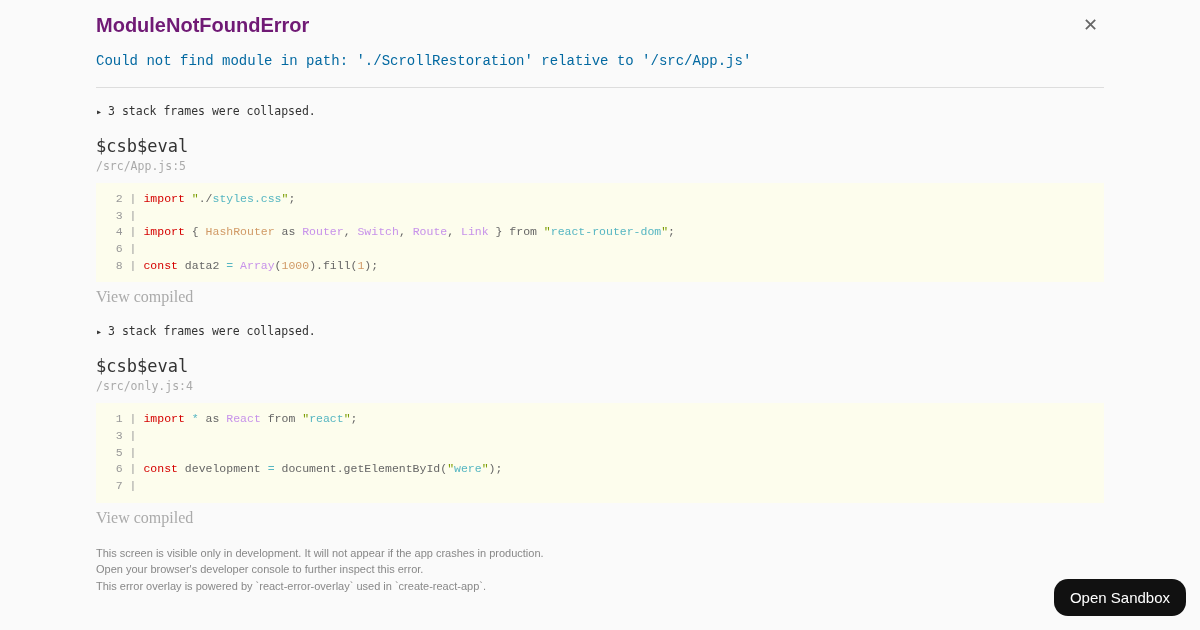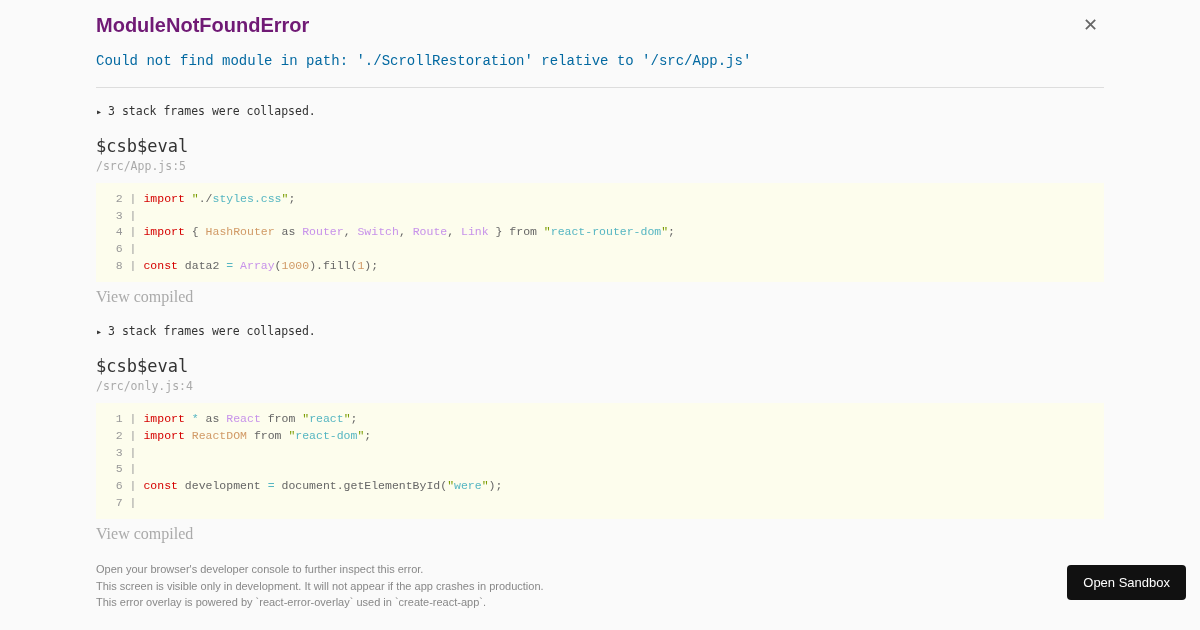--- a/index.html
+++ b/index.html
@@ -80,28 +80,28 @@
 .view-compiled {
   font-family: Liberation Serif, serif;
   font-size: 16px;
   color: #aaa;
   margin-bottom: 18px;
   cursor: pointer;
 }
 .footer-text { font-size: 11px; color: #888; line-height: 1.5; }
 .open-sandbox {
   position: absolute;
-  bottom: 30px;
+  bottom: 14px;
   right: 14px;
   background: #111;
   color: #fff;
   border: none;
-  border-radius: 4px;
+  border-radius: 14px;
   padding: 10px 16px;
-  font-size: 13px;
+  font-size: 15px;
   cursor: pointer;
 }
 </style>
 </head>
 <body>
 
 <div class="container">
   <div class="header">
     <div class="error-title">ModuleNotFoundError</div>
     <button class="close-btn">
@@ -128,27 +128,26 @@
 
   <div class="view-compiled">View compiled</div>
 
   <div class="collapsed-frames">3 stack frames were collapsed.</div>
 
   <div class="frame-name">$csb$eval</div>
   <div class="frame-loc">/src/only.js:4</div>
 
   <div class="code-block" id="code2">
       <div class="code-line">  <span class="ln">1 |</span> <span class="kw">import</span> <span class="op">*</span> <span class="punc">as</span> <span class="fn">React</span> <span class="punc">from</span> <span class="str">"</span><span class="id2">react</span><span class="str">"</span><span class="punc">;</span></div>
-      <div class="code-line">  <span class="ln">2 |</span> <span class="kw">import</span> <span class="id">ReactDOM</span> <span class="punc">from</span> <span class="str">"</span><span class="id2">react-dom</span><span class="str">"</span><span class="punc">;</span></div>
       <div class="code-line">  <span class="ln">3 |</span> </div>
       <div class="code-line">  <span class="ln">5 |</span> </div>
       <div class="code-line">  <span class="ln">6 |</span> <span class="kw">const</span> <span class="punc">development</span> <span class="op">=</span> <span class="punc">document.getElementById(</span><span class="str">"</span><span class="id2">were</span><span class="str">"</span><span class="punc">);</span></div>
       <div class="code-line">  <span class="ln">7 |</span> </div>
     </div>
 
   <div class="view-compiled">View compiled</div>
 
+  <div class="footer-text">This screen is visible only in development. It will not appear if the app crashes in production.</div>
   <div class="footer-text">Open your browser's developer console to further inspect this error.</div>
-  <div class="footer-text">This screen is visible only in development. It will not appear if the app crashes in production.</div>
   <div class="footer-text">This error overlay is powered by `react-error-overlay` used in `create-react-app`.</div>
 </div>
 
 <button class="open-sandbox">Open Sandbox</button>
 
 </body></html>

